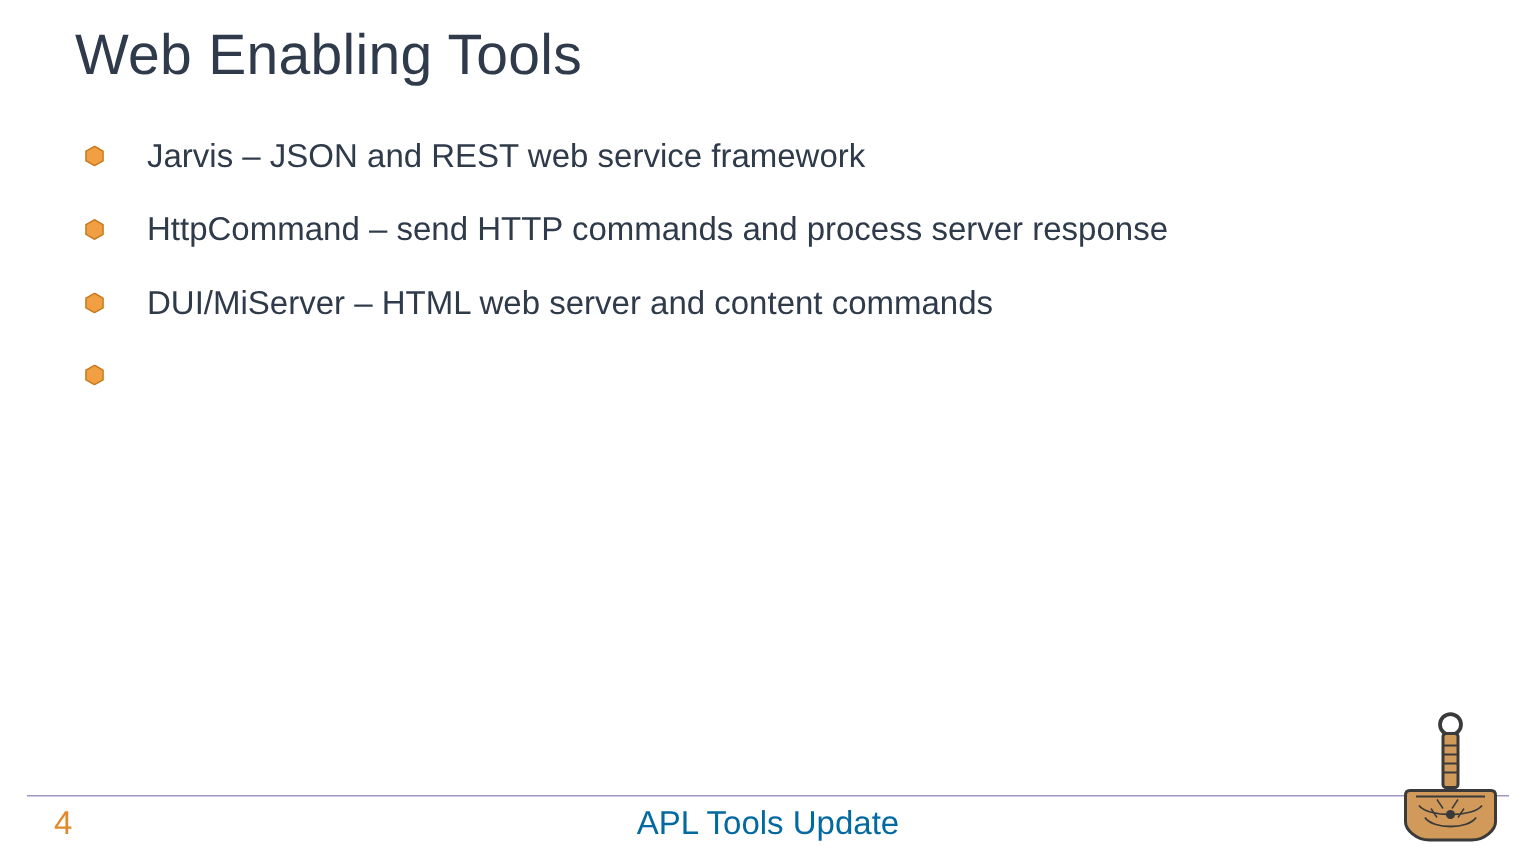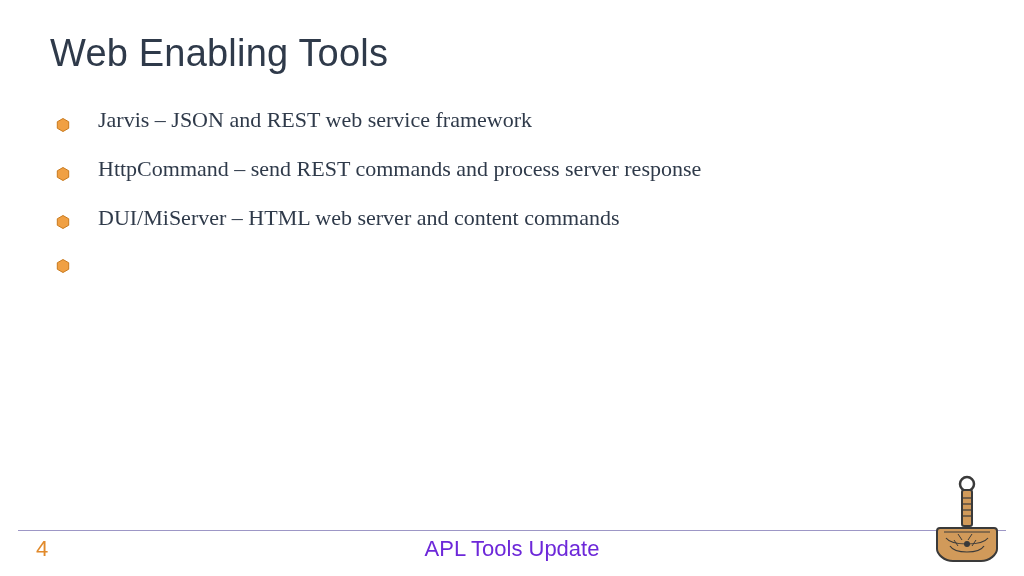--- a/index.html
+++ b/index.html
@@ -8,37 +8,36 @@
     height: 576px;
     background: #ffffff;
     font-family: "Segoe UI", "Helvetica Neue", Arial, sans-serif;
     position: relative;
     overflow: hidden;
   }
   .slide {
     width: 100%;
     height: 100%;
     position: relative;
-    padding: 32px 50px 0 50px;
+    padding: 16px 50px 0 50px;
   }
   .title {
     font-size: 38px;
     font-weight: 400;
     color: #2f3a4a;
     margin-bottom: 30px;
     letter-spacing: 0.2px;
   }
   .bullets {
     margin-left: 2px;
   }
   .bullet-row {
     display: flex;
-    align-items: flex-end;
+    align-items: flex-start;
     margin-bottom: 18px;
-    font-family: Liberation Serif, serif;
   }
   .bullet-icon {
     flex: 0 0 auto;
     margin-top: 8px;
     margin-right: 28px;
     margin-left: 4px;
   }
   .bullet-text {
     font-size: 22px;
     color: #2f3a4a;
@@ -66,21 +65,21 @@
     font-size: 22px;
     color: #e18a2b;
   }
   .footer-title {
     position: absolute;
     left: 0;
     right: 0;
     bottom: 14px;
     text-align: center;
     font-size: 22px;
-    color: #6d28d9;
+    color: #0369a1;
   }
   .logo {
     position: absolute;
     right: 26px;
     bottom: 6px;
   }
 </style>
 </head>
 <body>
 
@@ -98,21 +97,21 @@
       </span>
       <span class="bullet-text">Jarvis – JSON and REST web service framework</span>
     </div>
 
     <div class="bullet-row">
       <span class="bullet-icon">
         <svg width="14" height="14" viewBox="0 0 14 14">
             <polygon points="7,0.5 12.7,3.75 12.7,10.25 7,13.5 1.3,10.25 1.3,3.75" fill="#f0a043" stroke="#c97a1e" stroke-width="1"></polygon>
           </svg>
       </span>
-      <span class="bullet-text">HttpCommand – send REST commands and process server response</span>
+      <span class="bullet-text">HttpCommand – send HTTP commands and process server response</span>
     </div>
 
     <div class="bullet-row">
       <span class="bullet-icon">
         <svg width="14" height="14" viewBox="0 0 14 14">
             <polygon points="7,0.5 12.7,3.75 12.7,10.25 7,13.5 1.3,10.25 1.3,3.75" fill="#f0a043" stroke="#c97a1e" stroke-width="1"></polygon>
           </svg>
       </span>
       <span class="bullet-text">DUI/MiServer – HTML web server and content commands</span>
     </div>

